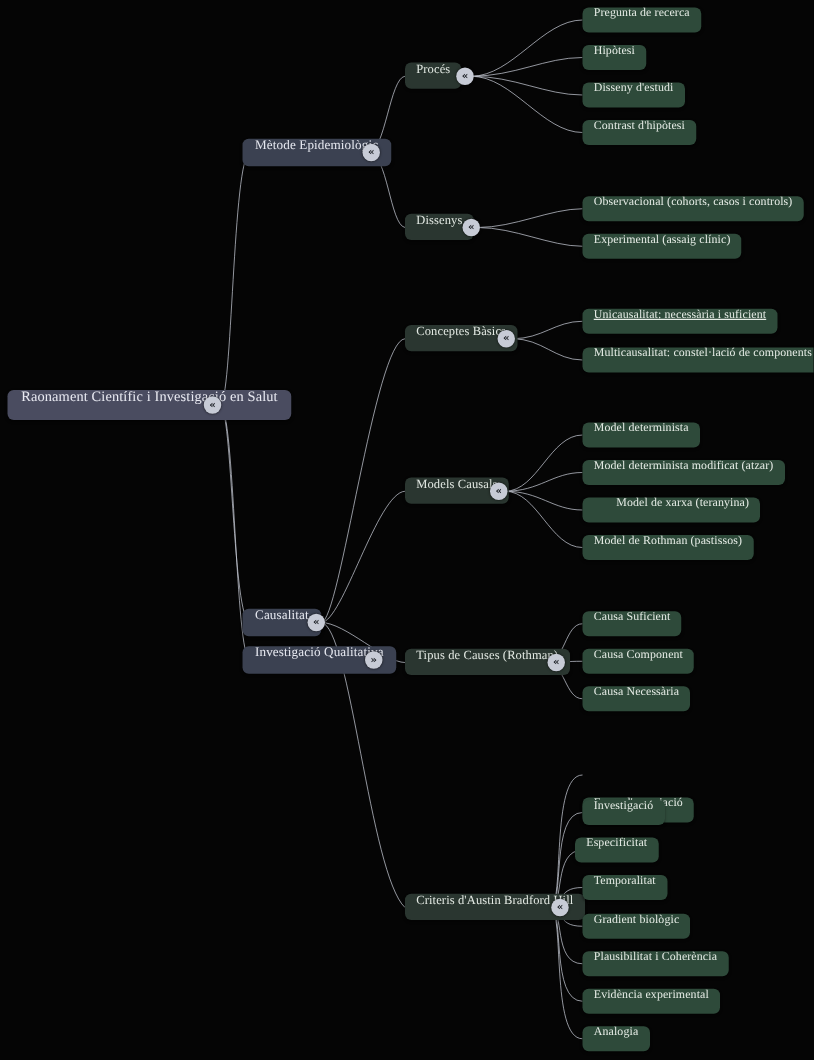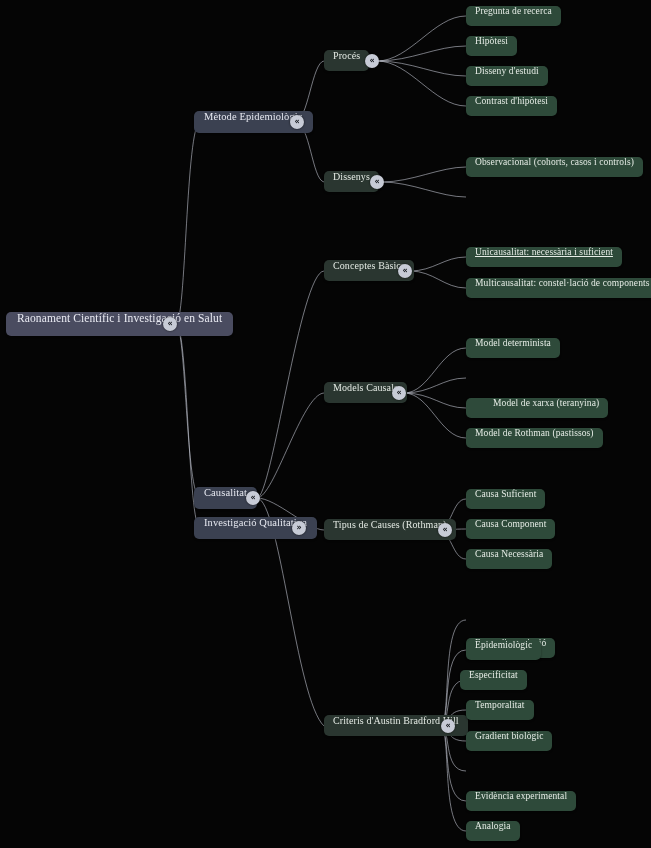--- a/index.html
+++ b/index.html
@@ -183,20 +183,23 @@
   </div>
 
   <div class="node branch" style="left:324px;top:171px;">
     <span class="label">Dissenys</span>
   </div>
   <div class="toggle" style="left:370px;top:175px;">«</div>
 
   <div class="node leaf" style="left:466px;top:157px;">
     <span class="label">Observacional (cohorts, casos i controls)</span>
   </div>
+  <div class="node leaf" style="left:466px;top:187px;">
+    <span class="label">Experimental (assaig clínic)</span>
+  </div>
 
   <div class="node branch" style="left:324px;top:260px;">
     <span class="label">Conceptes Bàsics</span>
   </div>
   <div class="toggle" style="left:398px;top:264px;">«</div>
 
   <div class="node leaf" style="left:466px;top:247px;text-decoration:underline;">
     <span class="label">Unicausalitat: necessària i suficient</span>
   </div>
   <div class="node leaf" style="left:466px;top:278px;">
@@ -204,20 +207,23 @@
   </div>
 
   <div class="node branch" style="left:324px;top:382px;">
     <span class="label">Models Causals</span>
   </div>
   <div class="toggle" style="left:392px;top:386px;">«</div>
 
   <div class="node leaf" style="left:466px;top:338px;">
     <span class="label">Model determinista</span>
   </div>
+  <div class="node leaf" style="left:466px;top:368px;">
+    <span class="label">Model determinista modificat (atzar)</span>
+  </div>
   <div class="node leaf" style="left:466px;top:398px;padding-left:27px;">
     <span class="label">Model de xarxa (teranyina)</span>
   </div>
   <div class="node leaf" style="left:466px;top:428px;">
     <span class="label">Model de Rothman (pastissos)</span>
   </div>
 
   <div class="node branch" style="left:324px;top:519px;">
     <span class="label">Tipus de Causes (Rothman)</span>
   </div>
@@ -235,31 +241,34 @@
 
   <div class="node branch" style="left:324px;top:715px;">
     <span class="label">Criteris d'Austin Bradford Hill</span>
   </div>
   <div class="toggle" style="left:441px;top:719px;">«</div>
 
   <div class="node leaf" style="left:466px;top:638px;">
     <span class="label">Força d'associació</span>
   </div>
   <div class="node leaf" style="left:466px;top:640px;">
-    <span class="label">Epidemiològic</span>
+    <span class="label">Investigació</span>
   </div>
   <div class="node leaf" style="left:460px;top:670px;">
     <span class="label">Especificitat</span>
   </div>
   <div class="node leaf" style="left:466px;top:700px;">
     <span class="label">Temporalitat</span>
   </div>
   <div class="node leaf" style="left:466px;top:731px;">
     <span class="label">Gradient biològic</span>
   </div>
+  <div class="node leaf" style="left:466px;top:761px;">
+    <span class="label">Plausibilitat i Coherència</span>
+  </div>
   <div class="node leaf" style="left:466px;top:791px;">
     <span class="label">Evidència experimental</span>
   </div>
   <div class="node leaf" style="left:466px;top:821px;">
     <span class="label">Analogia</span>
   </div>
 
 </div>
 
 </body></html>

